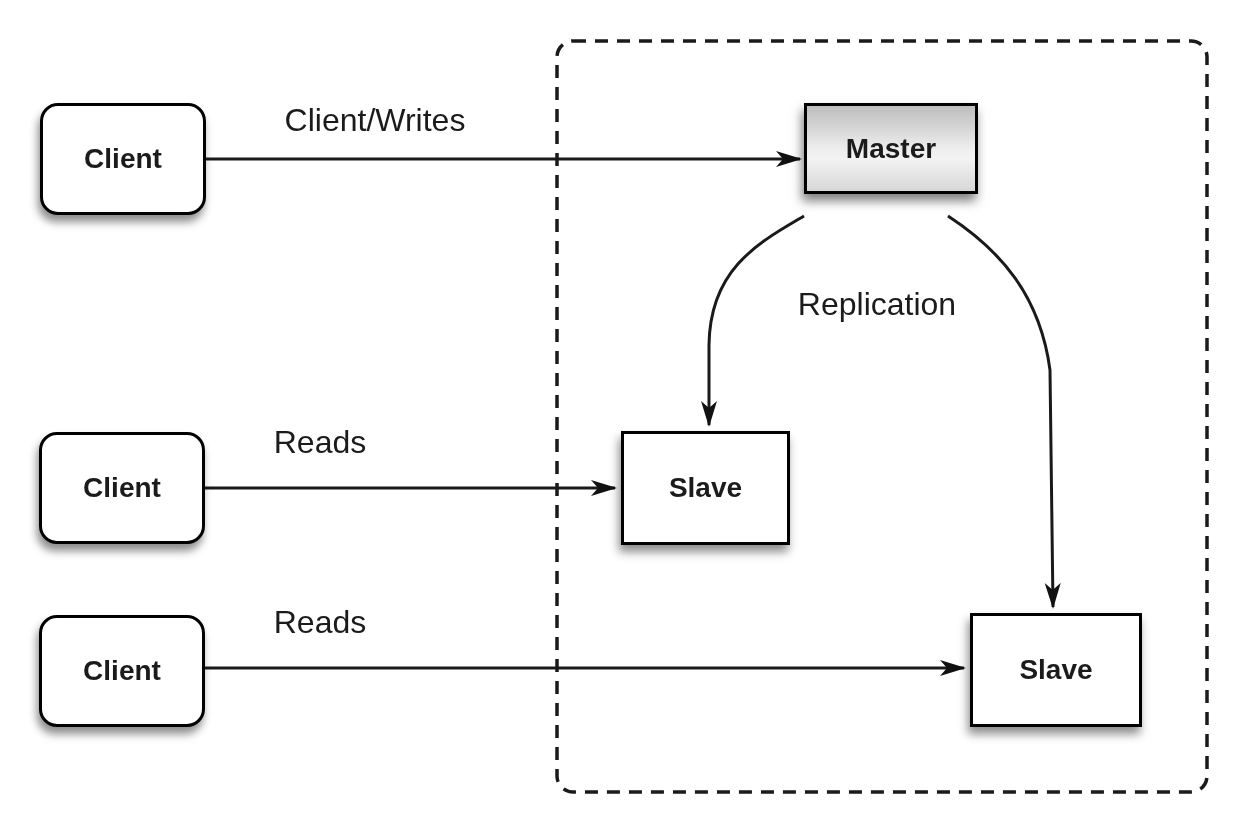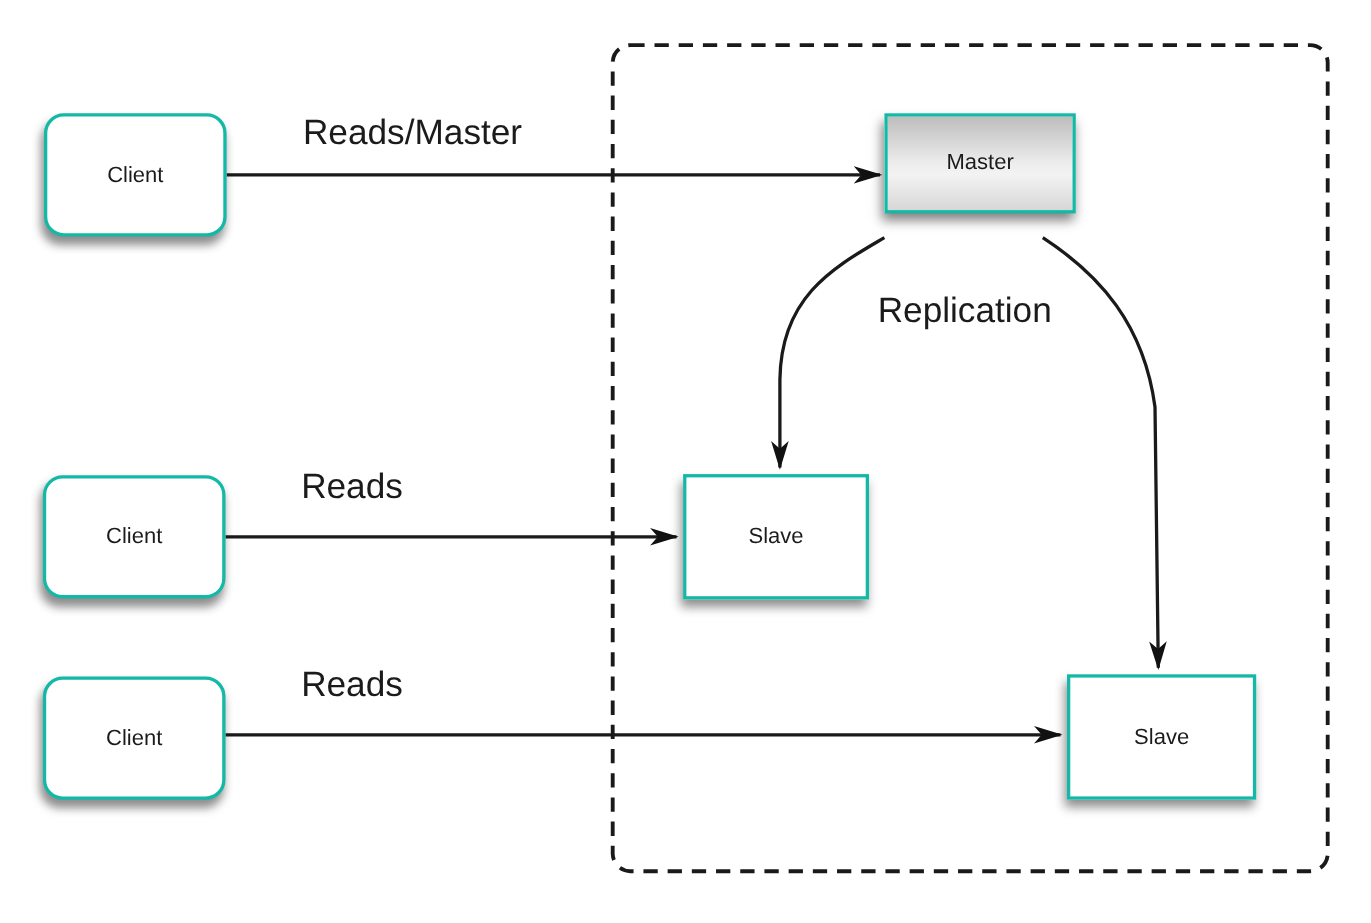--- a/index.html
+++ b/index.html
@@ -17,29 +17,30 @@
   }
   #connector-layer {
     position: absolute;
     left: 0;
     top: 0;
     z-index: 1;
   }
   .node {
     position: absolute;
     box-sizing: border-box;
-    border: 3px solid #14b8a6;
+    border: 3px solid #000000;
     display: flex;
     align-items: center;
     justify-content: center;
-    font-size: 20px;
+    font-size: 28px;
     color: #1b1b1b;
     z-index: 2;
     background: #ffffff;
     box-shadow: -2px 7px 9px rgba(0, 0, 0, 0.45);
+    font-weight: bold;
   }
   .node-client {
     border-radius: 18px;
     left: 39px;
     width: 166px;
     height: 112px;
   }
   #client-1 { top: 103px; left: 40px; }
   #client-2 { top: 432px; }
   #client-3 { top: 615px; }
@@ -67,21 +68,21 @@
     position: absolute;
     transform: translate(-50%, -50%);
     font-size: 32px;
     color: #1b1b1b;
     white-space: nowrap;
     z-index: 3;
   }
   #label-reads-writes { left: 375px; top: 120px; }
   #label-reads-mid    { left: 320px; top: 442px; }
   #label-reads-bottom { left: 320px; top: 622px; }
-  #label-replication  { left: 877px; top: 282px; }
+  #label-replication  { left: 877px; top: 304px; }
 </style>
 </head>
 <body>
 
 <div id="stage">
 
   <svg id="connector-layer" width="1246" height="839" viewBox="0 0 1246 839">
     <defs>
       <marker id="ah" markerUnits="userSpaceOnUse" markerWidth="26" markerHeight="20" viewBox="0 0 26 20" refX="24" refY="10" orient="auto">
         <polygon points="0,2 26,10 0,18 7,10" fill="#111111"></polygon>
@@ -118,21 +119,21 @@
   </div>
 
   <div class="node" id="slave-1">
     <span>Slave</span>
   </div>
 
   <div class="node" id="slave-2">
     <span>Slave</span>
   </div>
 
-  <div class="edge-label" id="label-reads-writes">Reads/Master</div>
+  <div class="edge-label" id="label-reads-writes">Client/Writes</div>
 
   <div class="edge-label" id="label-reads-mid">Reads</div>
 
   <div class="edge-label" id="label-reads-bottom">Reads</div>
 
   <div class="edge-label" id="label-replication">Replication</div>
 
 </div>
 
 </body></html>

